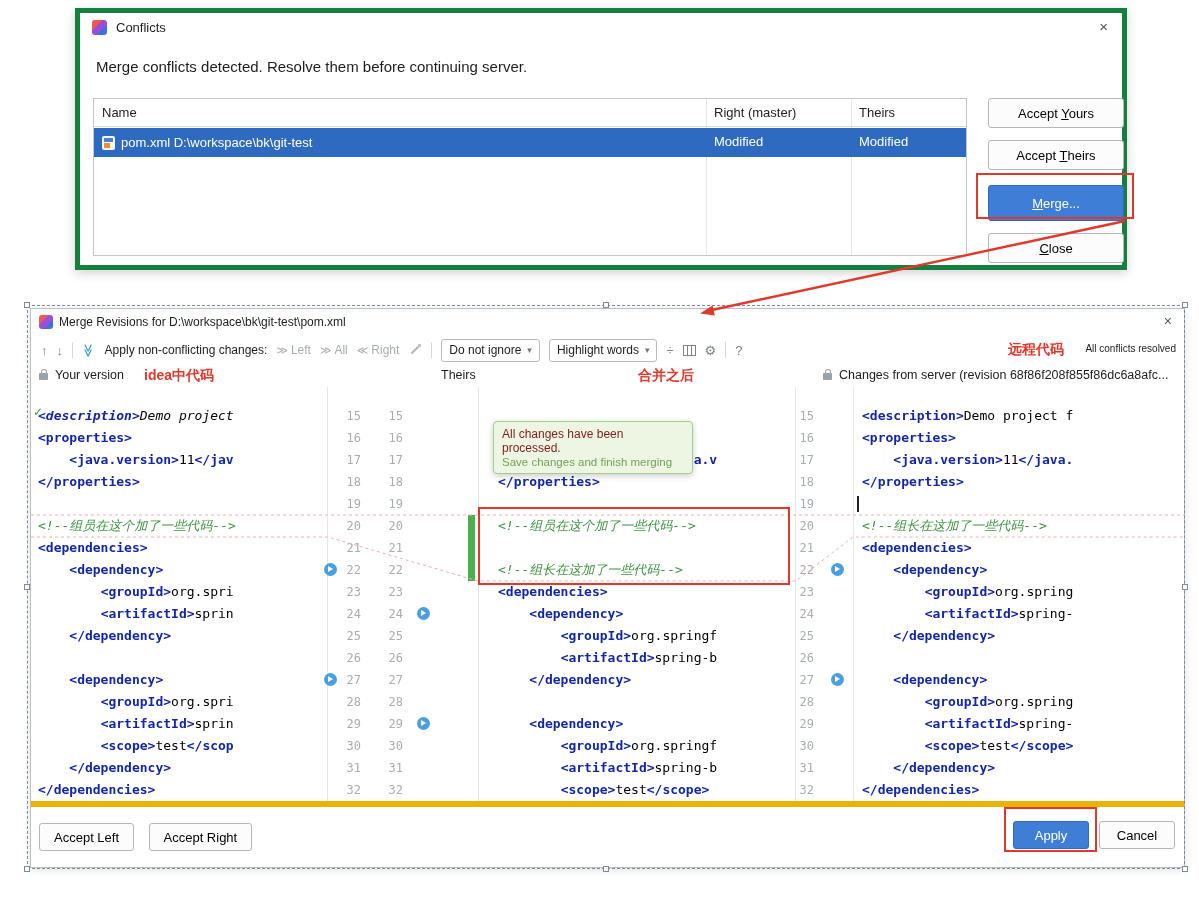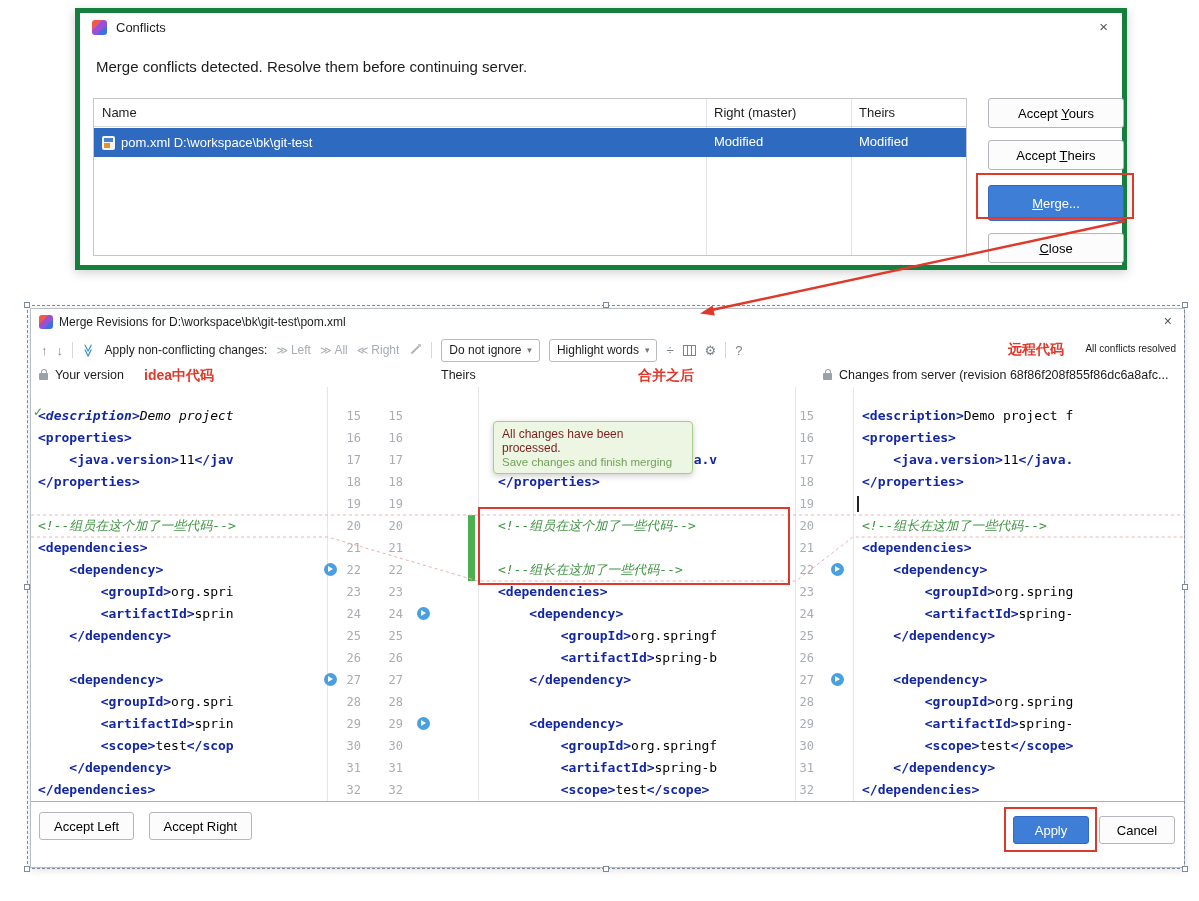--- a/index.html
+++ b/index.html
@@ -97,21 +97,21 @@
   .connectors { position:absolute; left:0; top:0; z-index:3; pointer-events:none; }
   .caret { position:absolute; left:826px; top:109px; width:2px; height:16px; background:#222; z-index:4; }
   .allok { position:absolute; left:2px; top:18px; font-size:12px; color:#43a047; z-index:4; }
 
   .balloon { position:absolute; left:462px; top:34px; width:200px; z-index:6;
              background:#ecf6e2; border:1px solid #a3cf8a; border-radius:4px; padding:5px 8px;
              box-shadow:0 2px 6px rgba(0,0,0,.2); }
   .balloon .b1 { font-size:12px; color:#7f1d1d; }
   .balloon .b2 { font-size:11.5px; color:#72a25a; margin-top:1px; }
 
-  .mw-bottom { position:absolute; left:0; top:492px; right:0; height:53px; border-top:1px solid #eab308; padding:10px 0 0 8px; }
+  .mw-bottom { position:absolute; left:0; top:492px; right:0; height:53px; border-top:6px solid #eab308; padding:16px 0 0 8px; }
   .btn2 { height:28px; padding:0 14px; font-size:13px; font-family:"Liberation Sans", sans-serif;
           background:#fcfcfc; border:1px solid #b3b7bc; border-radius:3px; margin-right:10px; }
   .btn2.primary { background:#3e7ed6; border-color:#3068c5; color:#fff; }
   #apply-btn  { position:absolute; left:982px; top:14px; width:76px; margin:0; }
   #cancel-btn { position:absolute; left:1068px; top:14px; width:76px; margin:0; }
 
   
   .anno { position:absolute; font-size:14px; font-weight:bold; color:#e0382a; z-index:20; white-space:nowrap; }
   .redbox { position:absolute; border:2px solid #e0382a; z-index:40; pointer-events:none; }
   .arrow-svg { position:absolute; left:0; top:0; z-index:39; pointer-events:none; }

